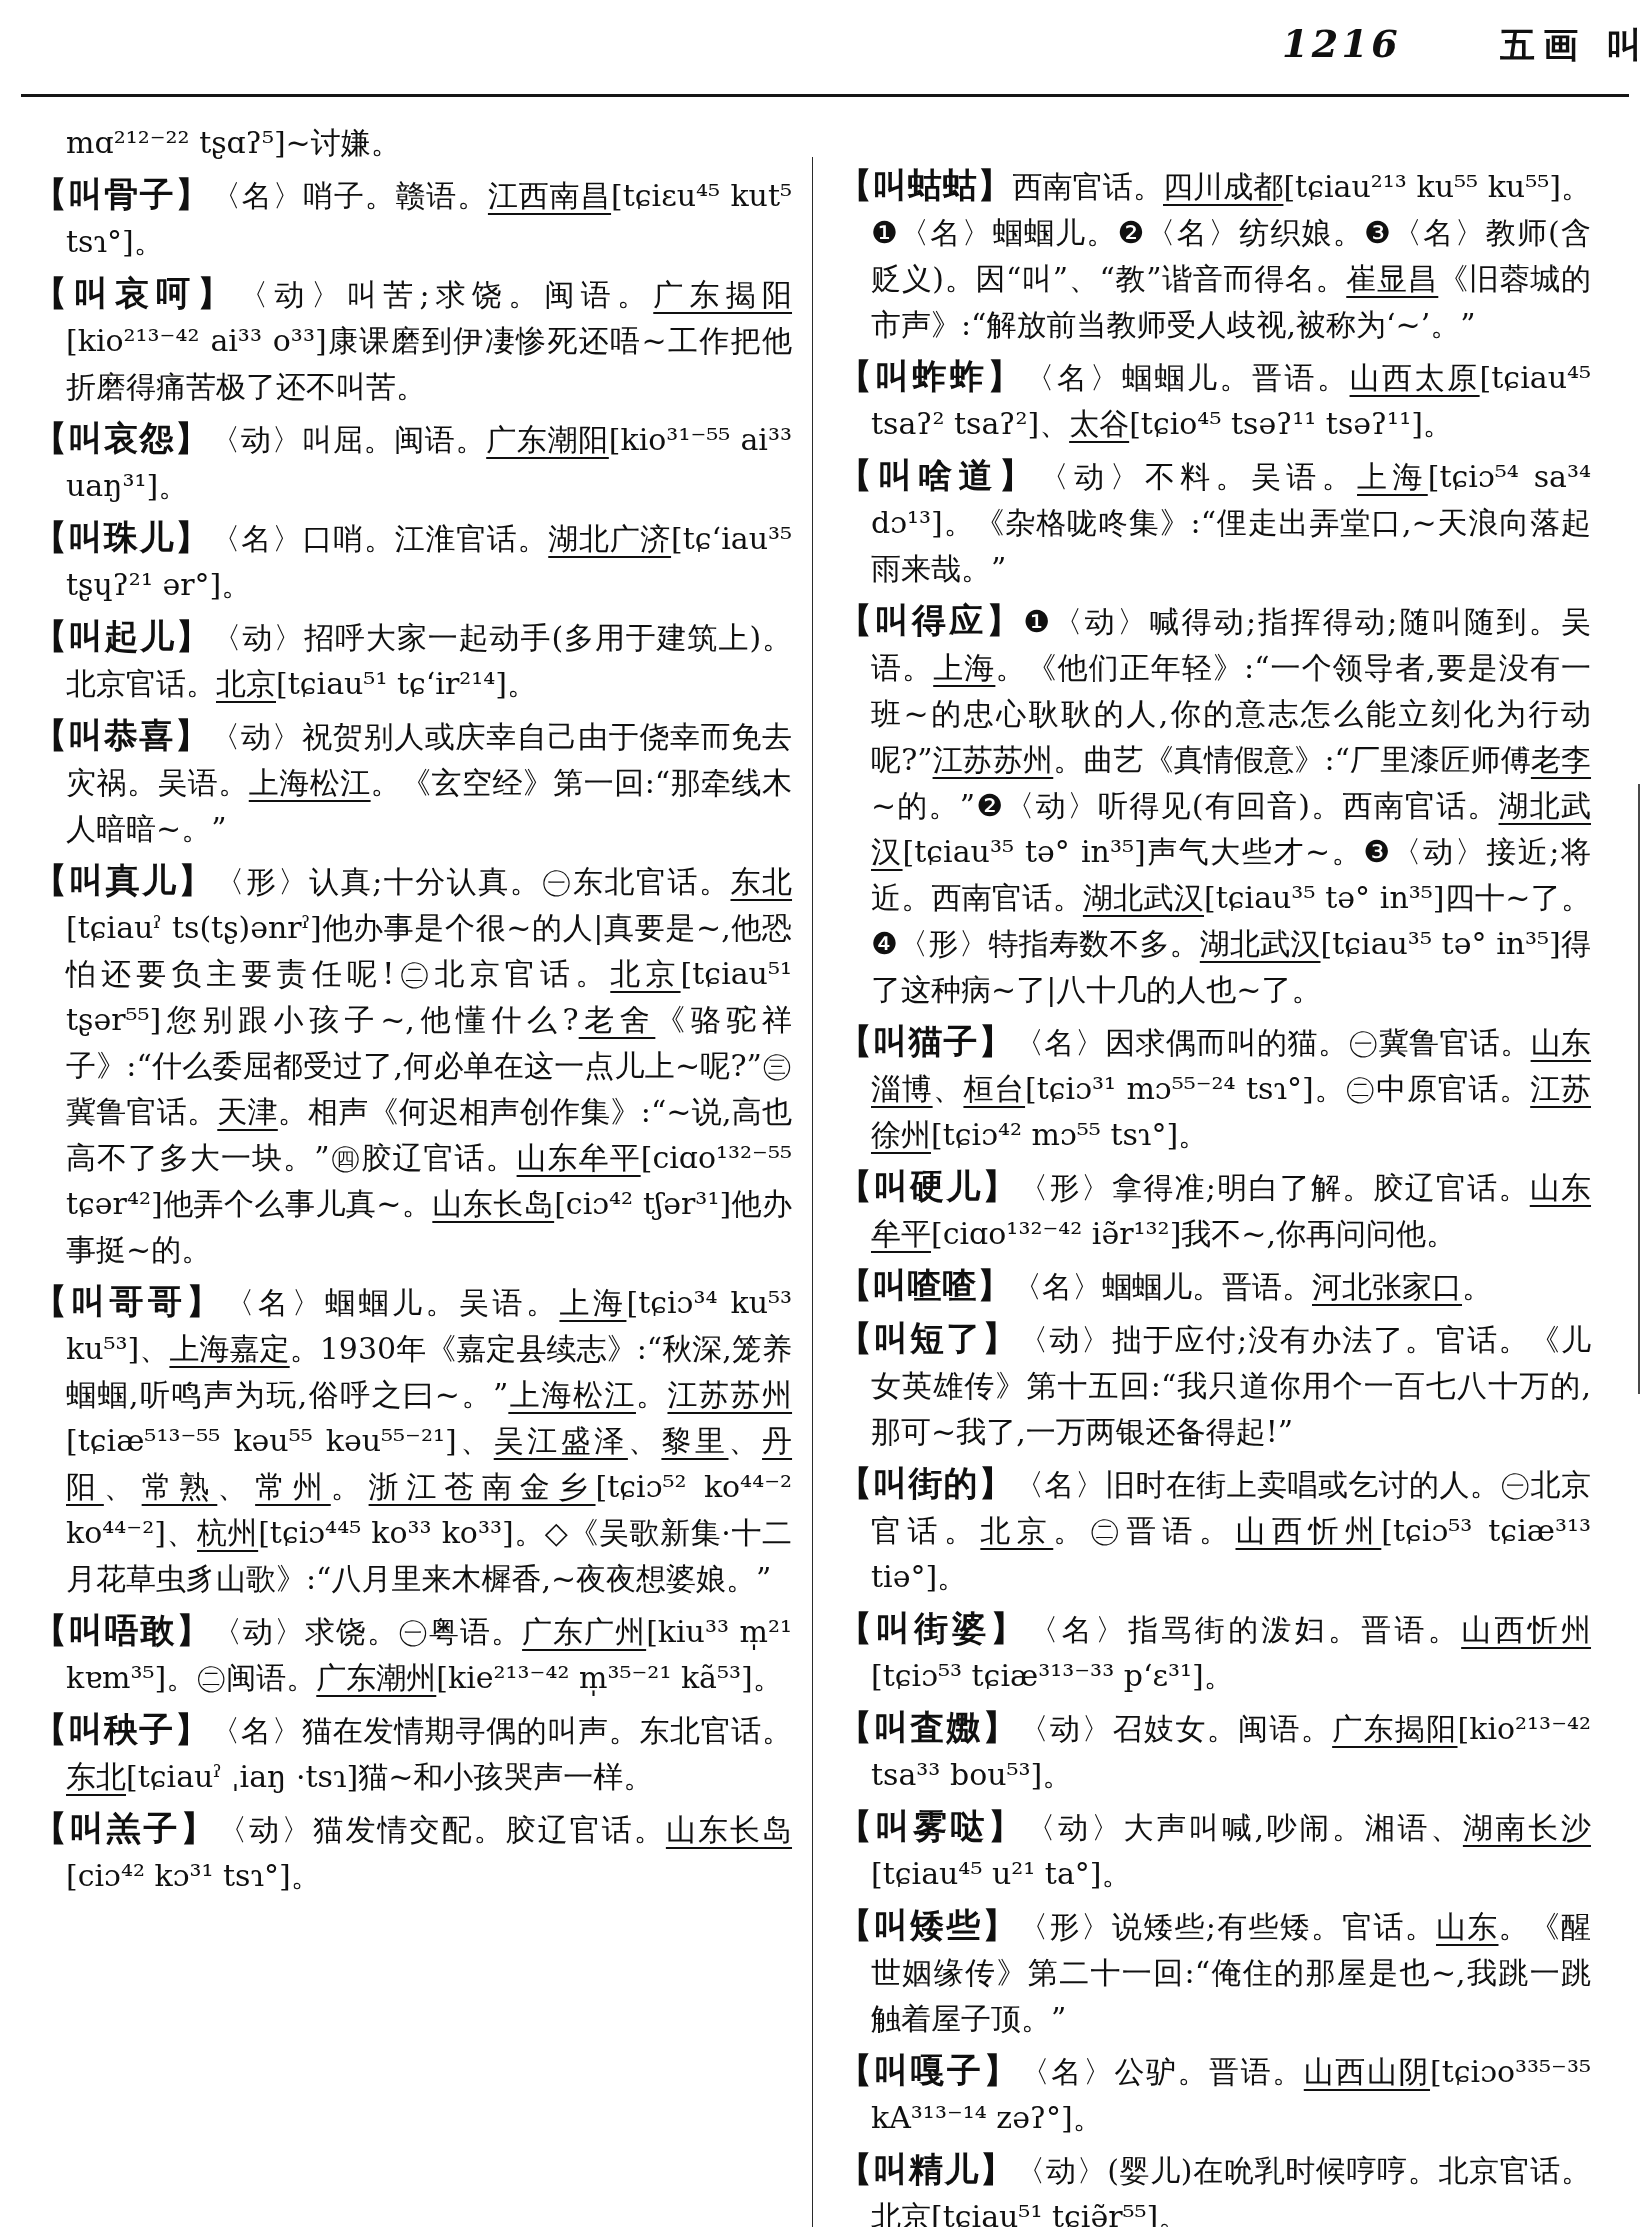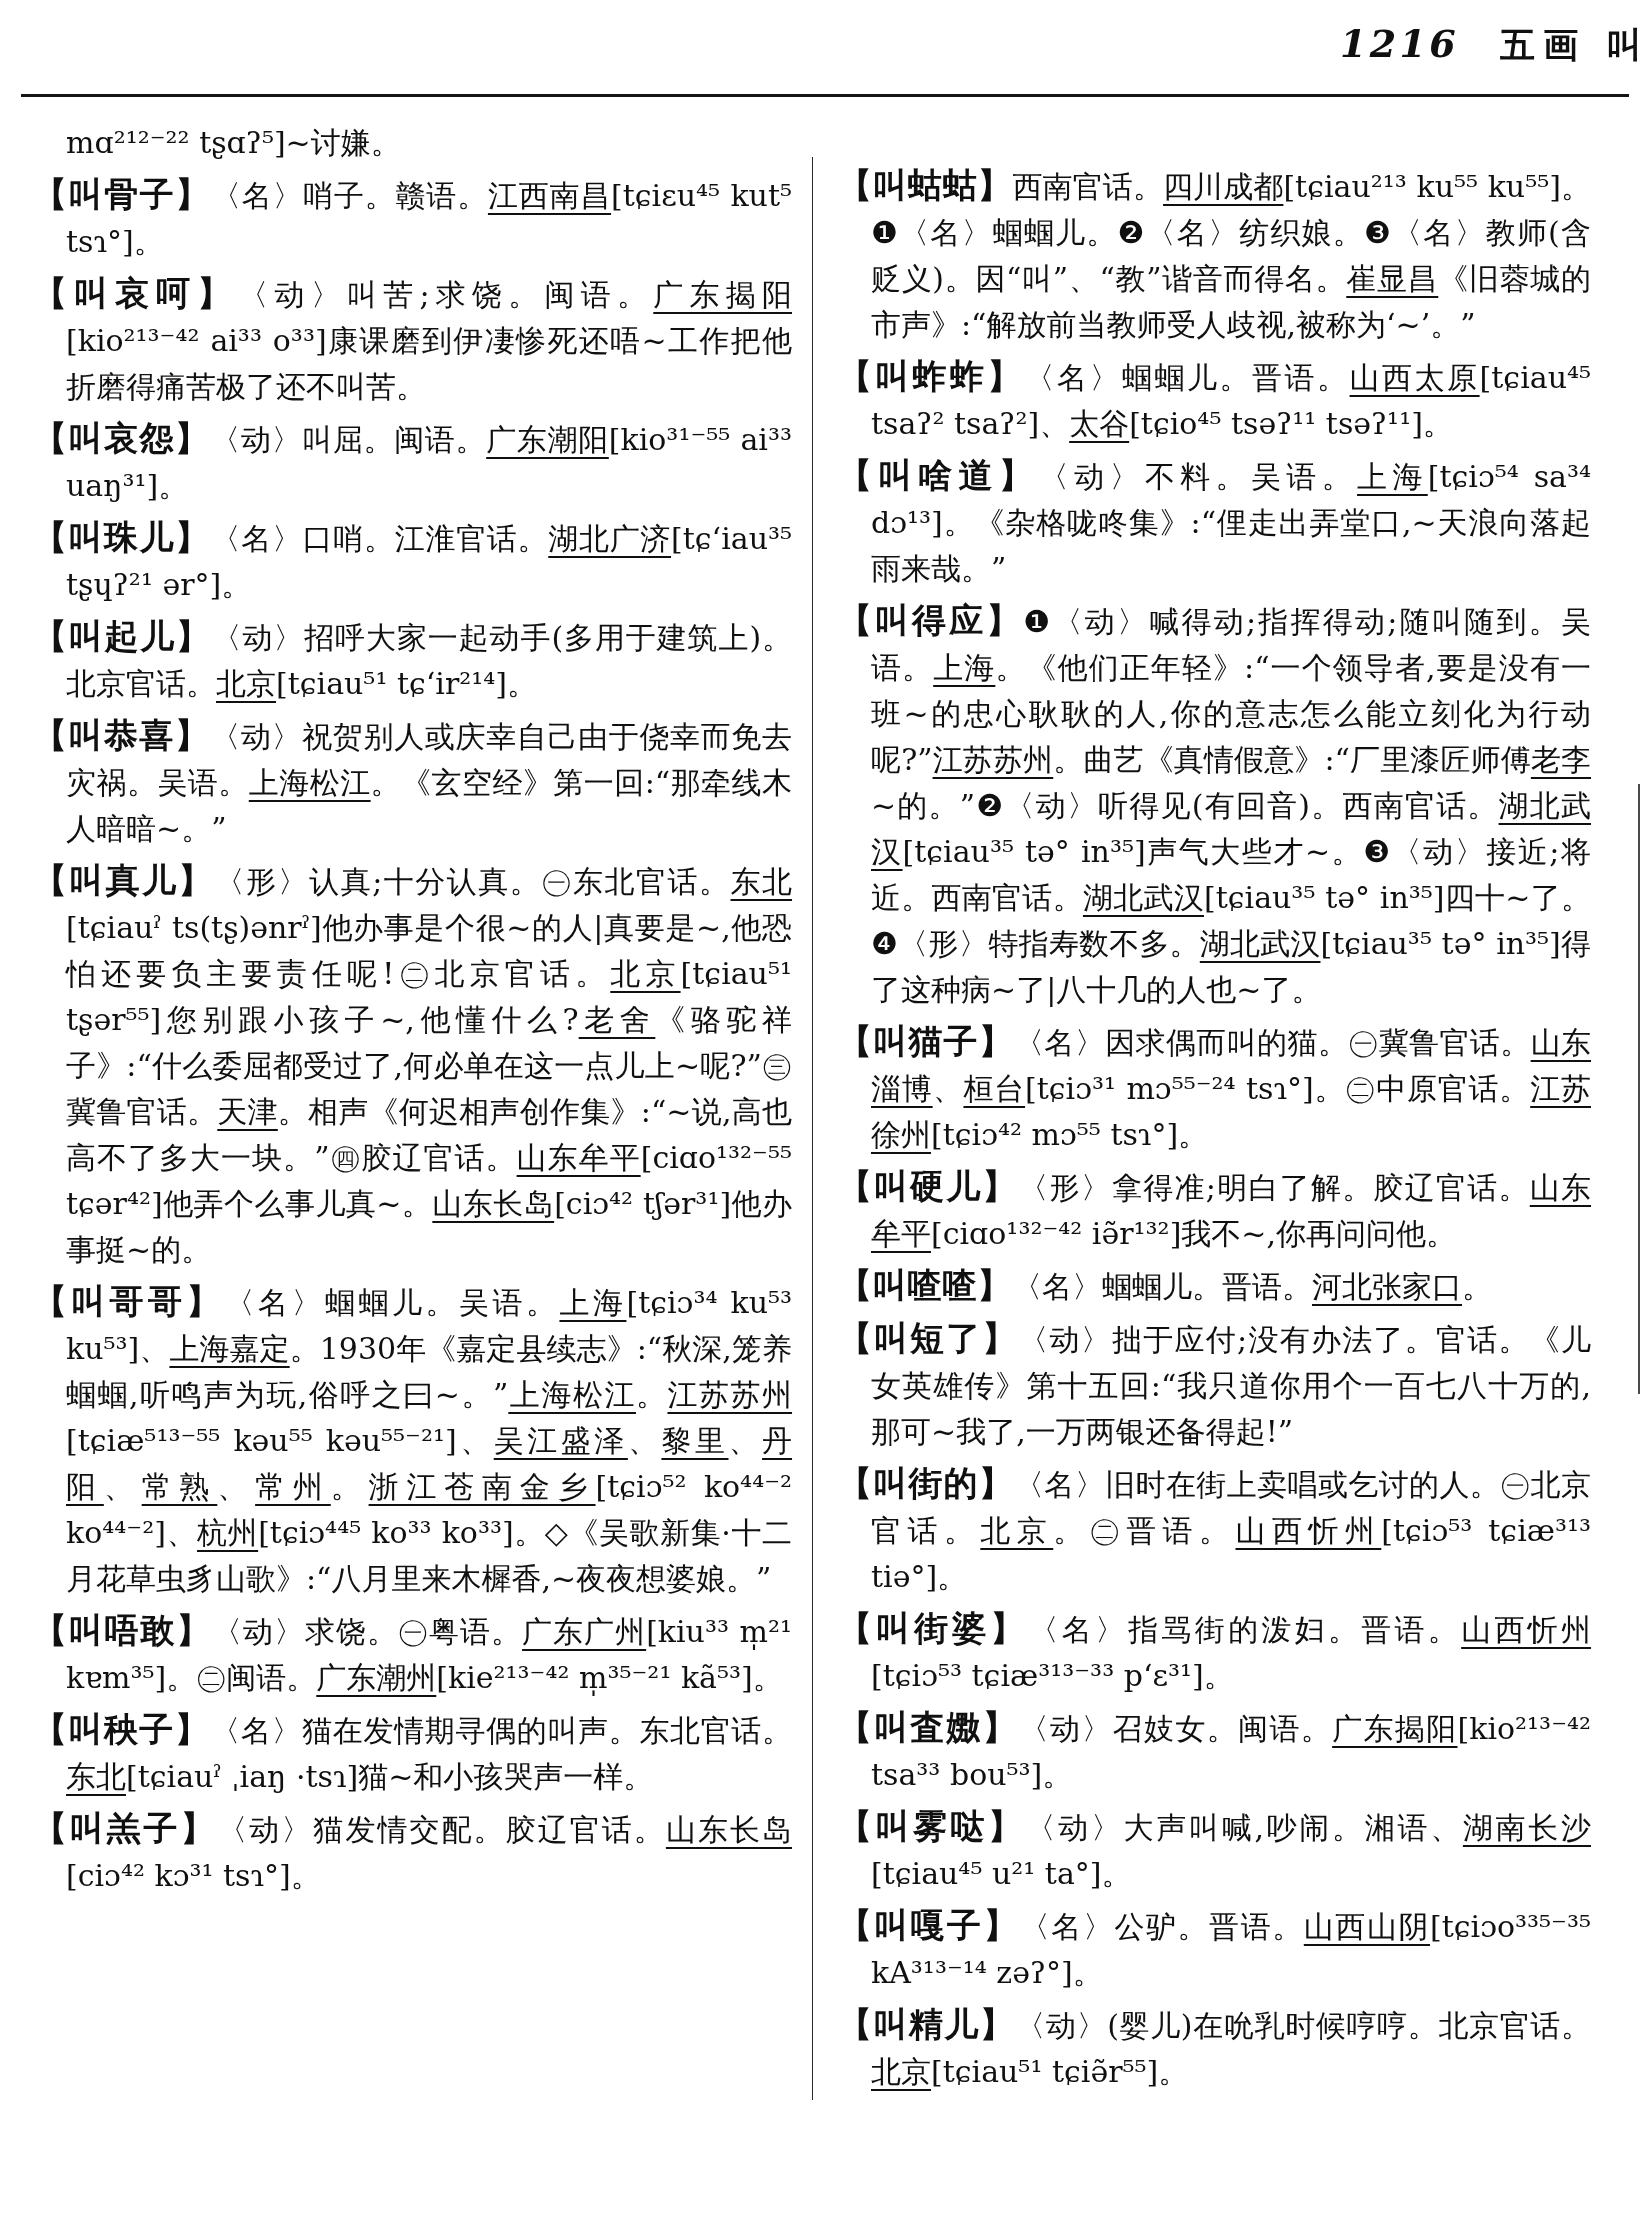--- a/index.html
+++ b/index.html
@@ -17,21 +17,21 @@
     padding:21.4px 0 0 54px;
     height:61px;
     justify-content:flex-end;
   }
   .page-number{
     font-size:38px;font-weight:700;font-style:italic;
     letter-spacing:3.3px;
   }
   .section-label{
     font-size:35px;font-weight:700;
-    margin-left:41px;letter-spacing:8.2px;
+    margin-left:99px;letter-spacing:8.2px;
   }
   .header-rule{
     border:none;border-top:3.3px solid #151515;
     margin:11.5px 21.4px 0 21.4px;
   }
   .columns{
     display:flex;
     padding:18px 23px 0 33px;
     box-sizing:border-box;
   }
@@ -98,20 +98,21 @@
         <div class="entry"><span class="head">【叫啥道】</span><span>〈动〉不料。吴语。</span><span class="pn">上海</span><span>[tɕiɔ⁵⁴ sa³⁴ dɔ¹³]。《杂格咙咚集》:“俚走出弄堂口,~天浪向落起雨来哉。”</span></div>
         <div class="entry"><span class="head">【叫得应】</span><span>❶〈动〉喊得动;指挥得动;随叫随到。吴语。</span><span class="pn">上海</span><span>。《他们正年轻》:“一个领导者,要是没有一班~的忠心耿耿的人,你的意志怎么能立刻化为行动呢?”</span><span class="pn">江苏苏州</span><span>。曲艺《真情假意》:“厂里漆匠师傅</span><span class="pn">老李</span><span>~的。”❷〈动〉听得见(有回音)。西南官话。</span><span class="pn">湖北武汉</span><span>[tɕiau³⁵ tə° in³⁵]声气大些才~。❸〈动〉接近;将近。西南官话。</span><span class="pn">湖北武汉</span><span>[tɕiau³⁵ tə° in³⁵]四十~了。❹〈形〉特指寿数不多。</span><span class="pn">湖北武汉</span><span>[tɕiau³⁵ tə° in³⁵]得了这种病~了|八十几的人也~了。</span></div>
         <div class="entry"><span class="head">【叫猫子】</span><span>〈名〉因求偶而叫的猫。㊀冀鲁官话。</span><span class="pn">山东淄博</span><span>、</span><span class="pn">桓台</span><span>[tɕiɔ³¹ mɔ⁵⁵⁻²⁴ tsɿ°]。㊁中原官话。</span><span class="pn">江苏徐州</span><span>[tɕiɔ⁴² mɔ⁵⁵ tsɿ°]。</span></div>
         <div class="entry"><span class="head">【叫硬儿】</span><span>〈形〉拿得准;明白了解。胶辽官话。</span><span class="pn">山东牟平</span><span>[ciɑo¹³²⁻⁴² iə̃r¹³²]我不~,你再问问他。</span></div>
         <div class="entry"><span class="head">【叫喳喳】</span><span>〈名〉蝈蝈儿。晋语。</span><span class="pn">河北张家口</span><span>。</span></div>
         <div class="entry"><span class="head">【叫短了】</span><span>〈动〉拙于应付;没有办法了。官话。《儿女英雄传》第十五回:“我只道你用个一百七八十万的,那可~我了,一万两银还备得起!”</span></div>
         <div class="entry"><span class="head">【叫街的】</span><span>〈名〉旧时在街上卖唱或乞讨的人。㊀北京官话。</span><span class="pn">北京</span><span>。㊁晋语。</span><span class="pn">山西忻州</span><span>[tɕiɔ⁵³ tɕiæ³¹³ tiə°]。</span></div>
         <div class="entry"><span class="head">【叫街婆】</span><span>〈名〉指骂街的泼妇。晋语。</span><span class="pn">山西忻州</span><span>[tɕiɔ⁵³ tɕiæ³¹³⁻³³ pʻɛ³¹]。</span></div>
         <div class="entry"><span class="head">【叫査嫐】</span><span>〈动〉召妓女。闽语。</span><span class="pn">广东揭阳</span><span>[kio²¹³⁻⁴² tsa³³ bou⁵³]。</span></div>
         <div class="entry"><span class="head">【叫雾哒】</span><span>〈动〉大声叫喊,吵闹。湘语、</span><span class="pn">湖南长沙</span><span>[tɕiau⁴⁵ u²¹ ta°]。</span></div>
+        <div class="entry"><span class="head">【叫矮些】</span><span>〈形〉说矮些;有些矮。官话。</span><span class="pn">山东</span><span>。《醒世姻缘传》第二十一回:“俺住的那屋是也~,我跳一跳触着屋子顶。”</span></div>
         <div class="entry"><span class="head">【叫嘎子】</span><span>〈名〉公驴。晋语。</span><span class="pn">山西山阴</span><span>[tɕiɔo³³⁵⁻³⁵ kA³¹³⁻¹⁴ zəʔ°]。</span></div>
         <div class="entry"><span class="head">【叫精儿】</span><span>〈动〉(婴儿)在吮乳时候哼哼。北京官话。</span><span class="pn">北京</span><span>[tɕiau⁵¹ tɕiə̃r⁵⁵]。</span></div>
       </div>
   </div>
 
   <div class="edge-line"></div>
 
 </div>
 
 

